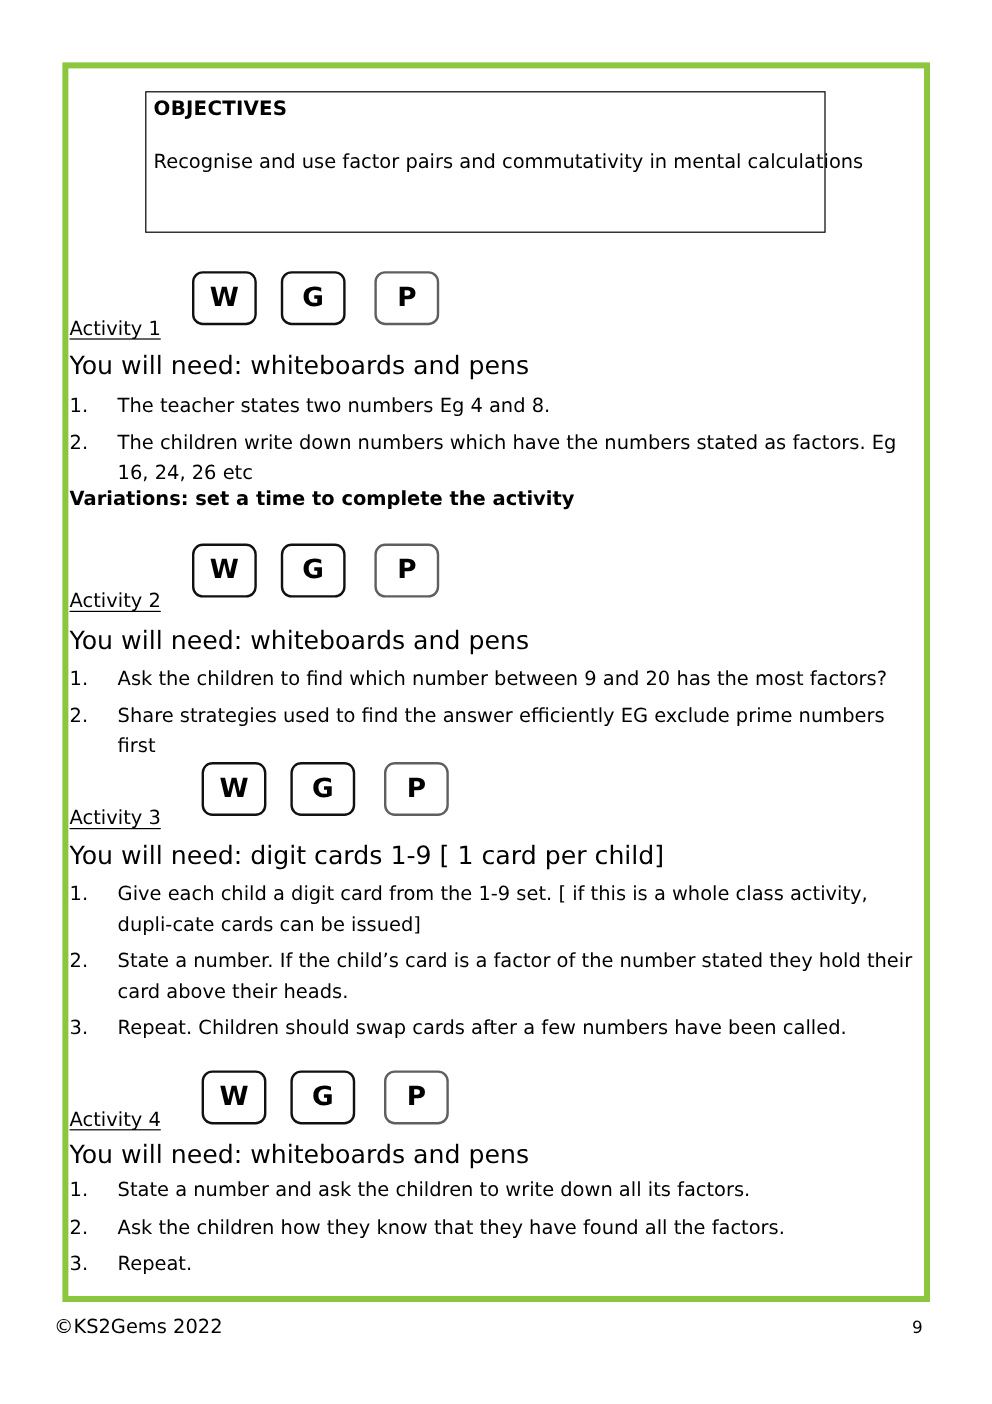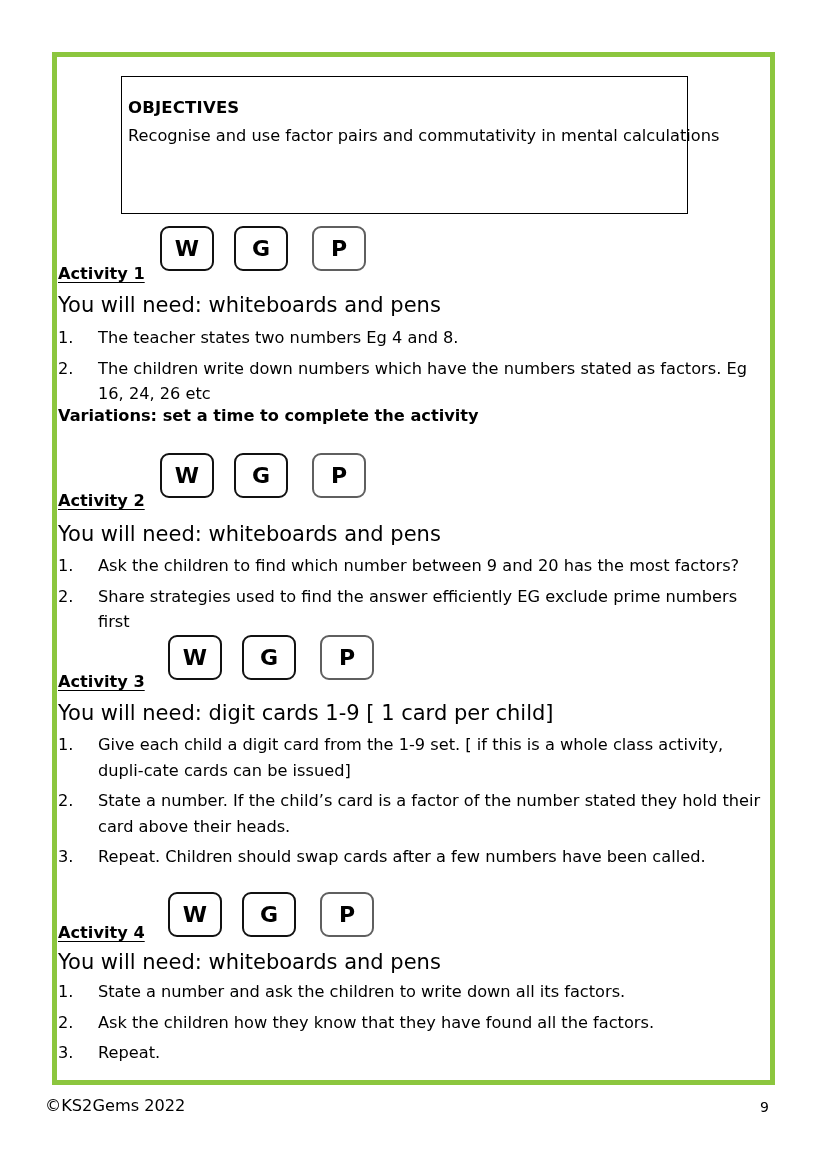--- a/index.html
+++ b/index.html
@@ -34,36 +34,36 @@
     box-sizing: border-box;
     background: #ffffff;
   }
 
   
   .objectives-box {
     position: absolute;
     left: 121px;
     top: 76px;
     width: 567px;
-    height: 138px;
+    height: 118px;
     border: 1.6px solid #000000;
     box-sizing: border-box;
-    padding: 21px 0 0 6px;
+    padding: 4px 0 0 6px;
   }
   .objectives-title {
     font-weight: bold;
     font-size: 16.5px;
     letter-spacing: 0.2px;
     line-height: 20px;
     white-space: nowrap;
   }
   .objectives-text {
     font-size: 16.2px;
     line-height: 20px;
-    margin-top: 8px;
+    margin-top: 24px;
     white-space: nowrap;
   }
 
   
   .activity {
     position: absolute;
     left: 0;
     width: 827px;
   }
 
@@ -91,21 +91,20 @@
   .badge.b-g { left: 74px; }
   .badge.b-p { left: 152px; border-color: #5f5f5f; }
 
   .activity-label {
     position: absolute;
     left: 58px;
     font-size: 16.2px;
     text-decoration: underline;
     text-underline-offset: 3px;
     white-space: nowrap;
-    font-weight: bold;
   }
 
   .need-line {
     position: absolute;
     left: 58px;
     font-size: 21px;
     white-space: nowrap;
   }
 
   .steps {

